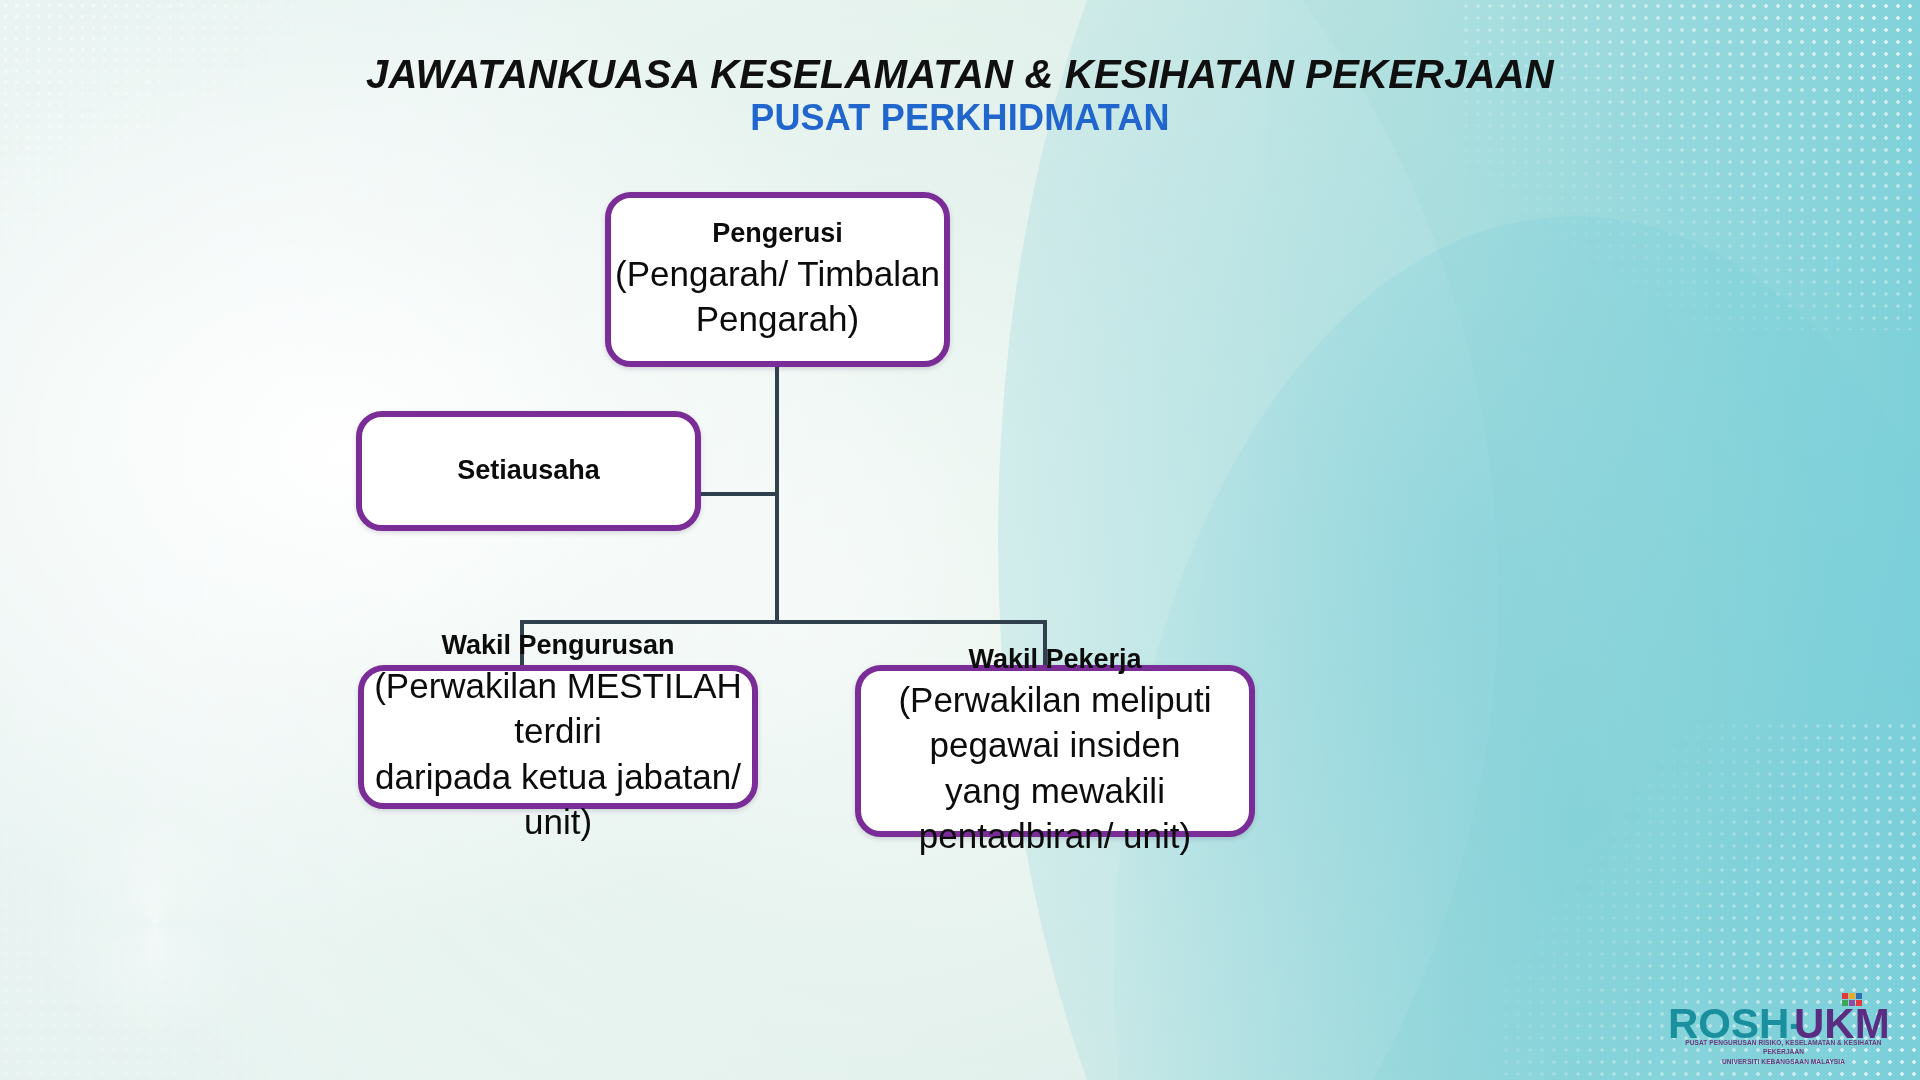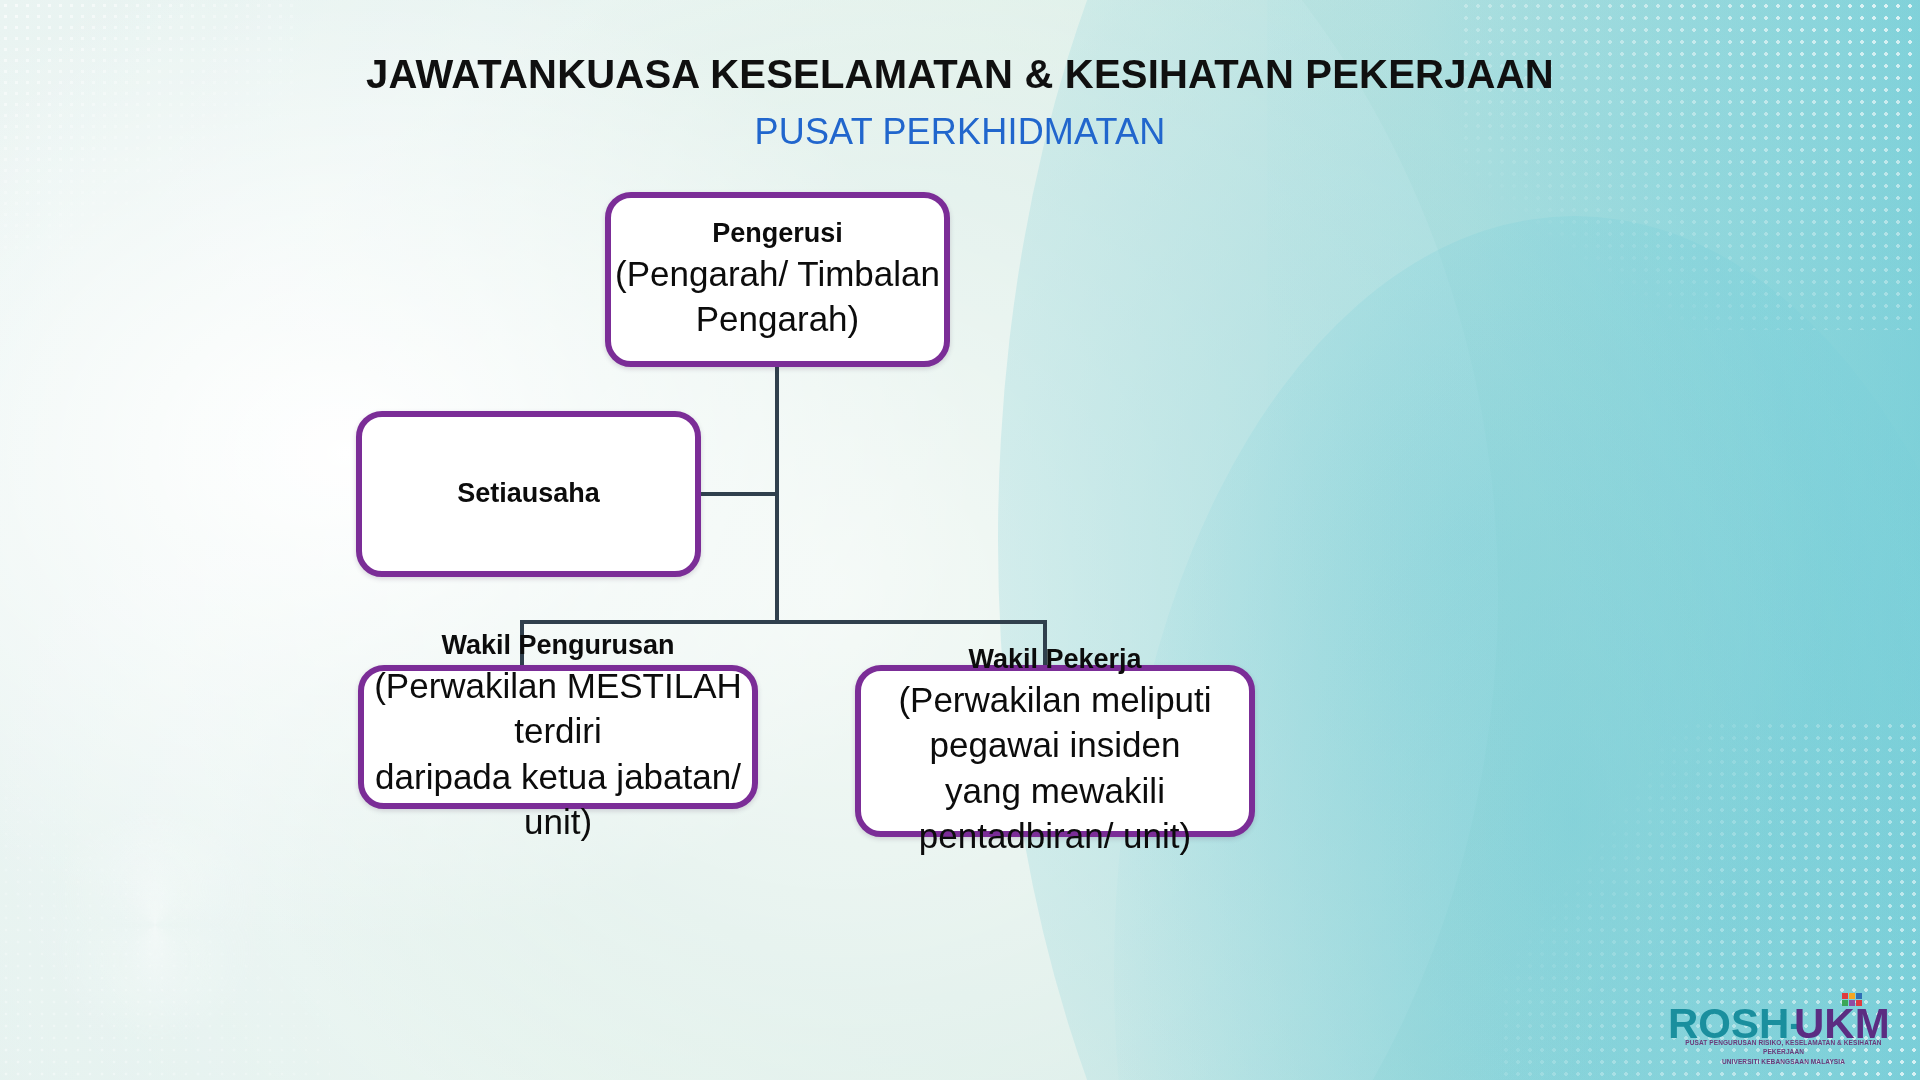--- a/index.html
+++ b/index.html
@@ -62,37 +62,37 @@
             mask-image:linear-gradient(35deg,#000 0%,rgba(0,0,0,0) 70%);}
   .star{position:absolute;opacity:.5;}
   .star-bl{left:30px;bottom:30px;width:250px;height:250px;
     background:conic-gradient(from 0deg, rgba(255,255,255,.9), rgba(255,255,255,.25), rgba(255,255,255,.9), rgba(255,255,255,.25), rgba(255,255,255,.9));
     -webkit-mask-image:radial-gradient(circle at 50% 50%, #000 0%, rgba(0,0,0,0) 68%);
             mask-image:radial-gradient(circle at 50% 50%, #000 0%, rgba(0,0,0,0) 68%);}
 
   
   .title-wrap{position:absolute;left:0;top:52px;width:100%;text-align:center;}
   .title-main{
-    font-size:40px;font-weight:bold;color:#101010;letter-spacing:.2px;line-height:1.12;
+    font-size:40px;font-weight:bold;color:#101010;letter-spacing:.2px;line-height:1.12;font-style:italic;
   }
   .title-sub{
-    margin-top:14px;font-size:36px;font-weight:normal;color:#2166cd;letter-spacing:.2px;
+    margin-top:0;font-size:36px;font-weight:bold;color:#2166cd;letter-spacing:.2px;
   }
 
   
   .chart{position:absolute;inset:0;}
   .node{
     position:absolute;background:#ffffff;border:6px solid #7b2d97;border-radius:26px;
     box-sizing:border-box;display:flex;flex-direction:column;align-items:center;
     justify-content:center;text-align:center;box-shadow:0 2px 5px rgba(60,40,80,.18);
   }
   .node .t1{font-size:27px;font-weight:bold;color:#0c0c0c;line-height:1.25;}
   .node .t2{font-size:35px;color:#0c0c0c;line-height:1.30;}
   #node-pengerusi{left:605px;top:192px;width:345px;height:175px;}
-  #node-setiausaha{left:356px;top:411px;width:345px;height:166px;}
+  #node-setiausaha{left:356px;top:411px;width:345px;height:120px;}
   #node-wakil-pengurusan{left:358px;top:665px;width:400px;height:144px;}
   #node-wakil-pekerja{left:815px;top:665px;width:400px;height:172px;margin-left:40px;}
   .connector{position:absolute;background:#30404d;}
 
   
   .logo{position:absolute;right:14px;bottom:10px;width:240px;height:78px;}
   .logo-mark{position:absolute;right:8px;top:0;width:232px;height:58px;}
   .logo-cap{
     position:absolute;right:10px;bottom:4px;width:225px;text-align:center;
     font-size:6.5px;color:#6b3a7a;line-height:1.45;letter-spacing:.1px;font-weight:bold;

